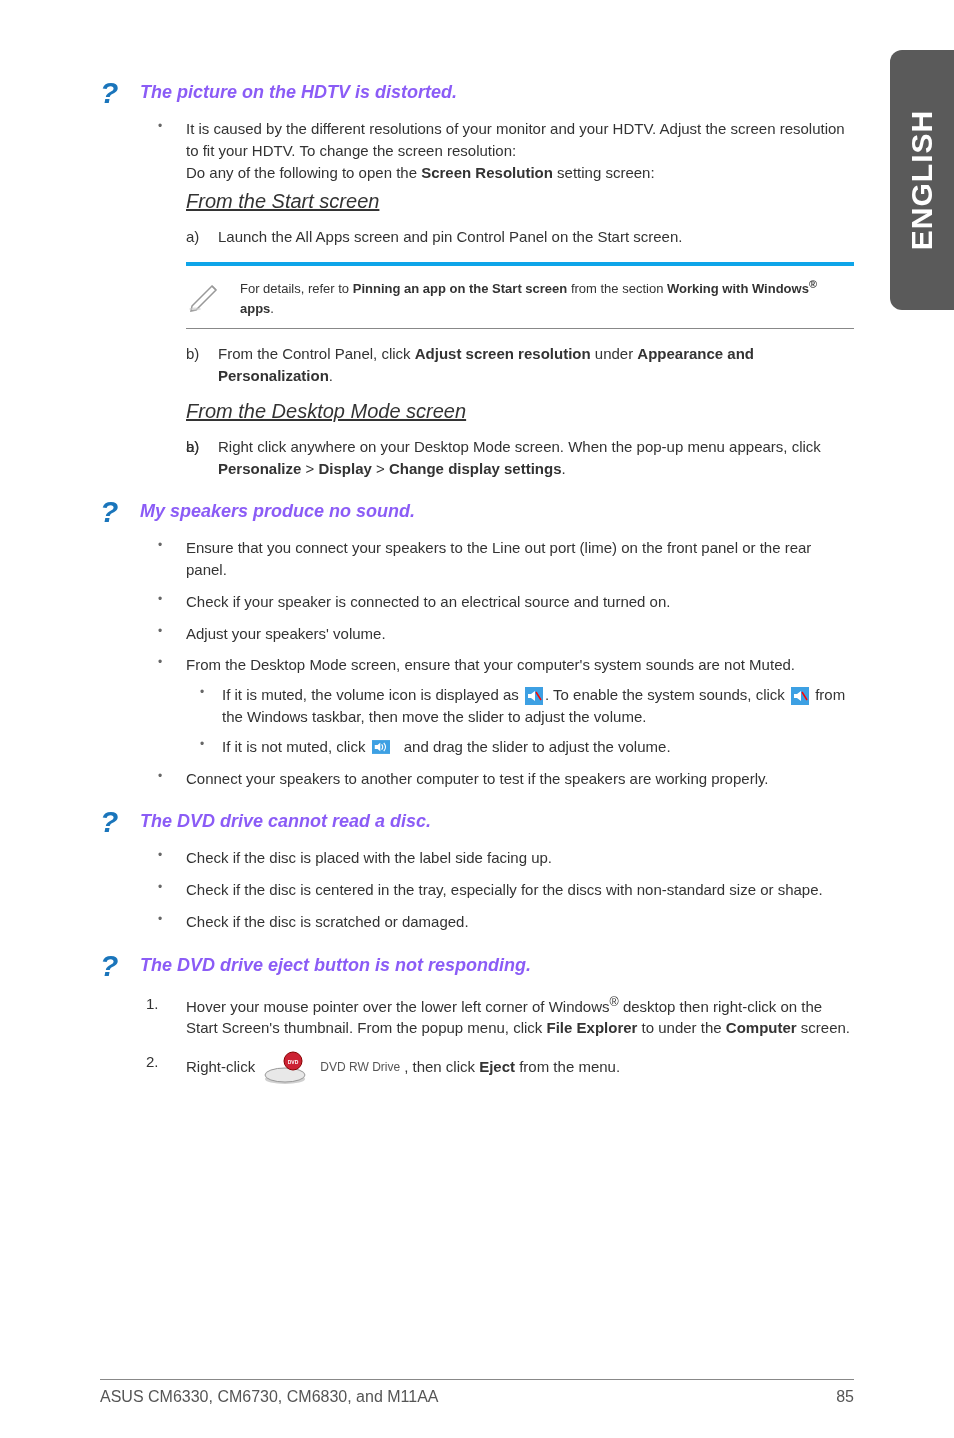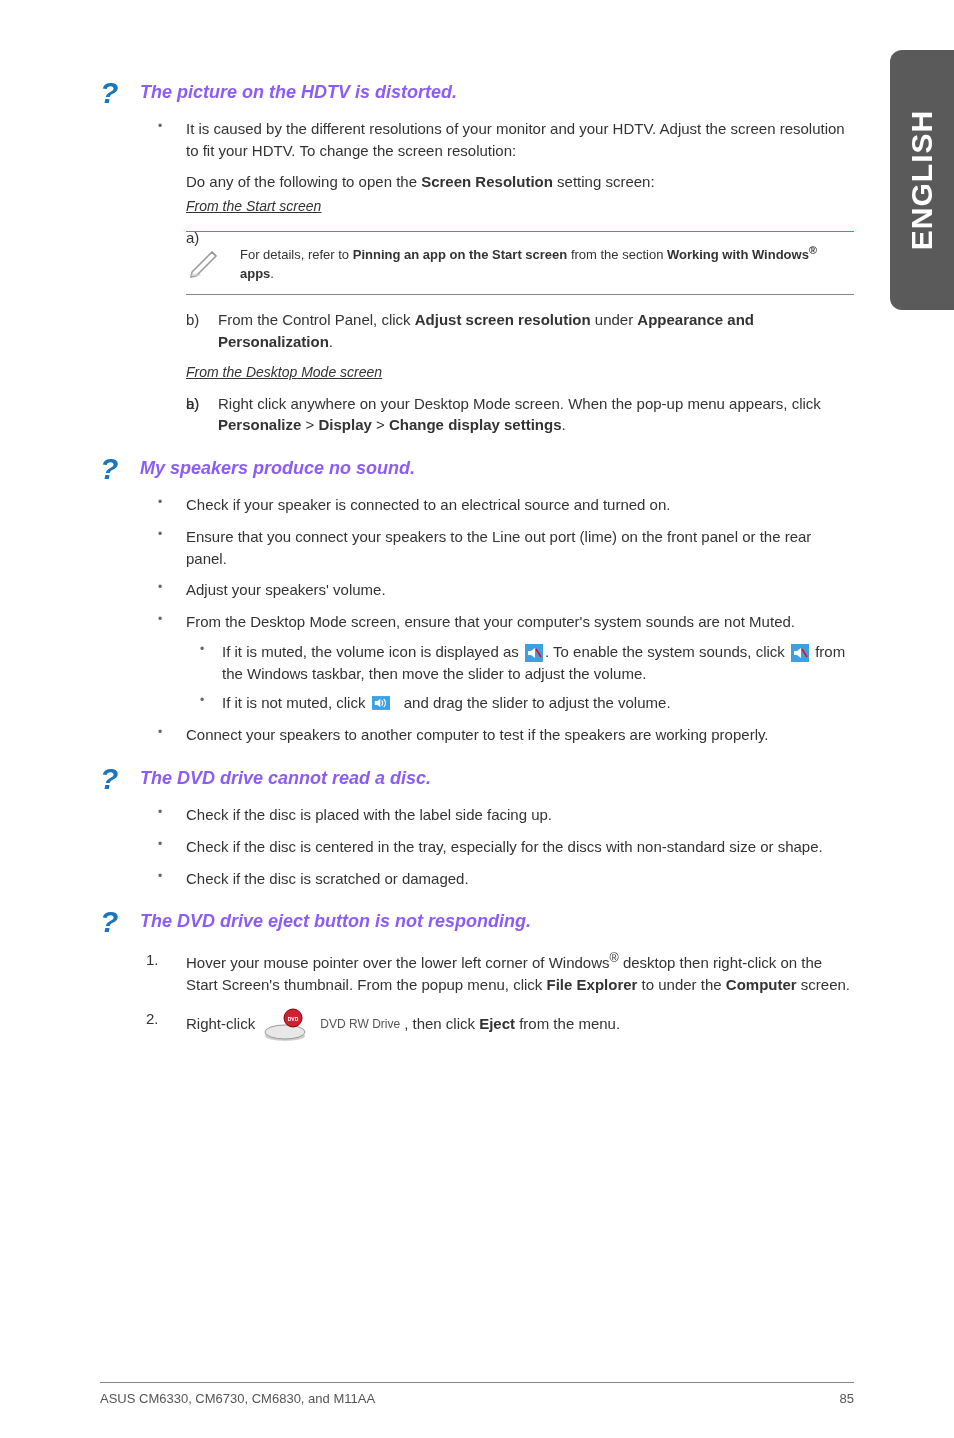--- a/index.html
+++ b/index.html
@@ -11,31 +11,31 @@
 .qmark{color:#1a75bb;font-size:30px;font-weight:bold;font-style:italic;width:40px;flex:0 0 40px;line-height:1}
 .qtitle{color:#8b5cf6;font-style:italic;font-weight:bold;font-size:18px;margin-top:4px}
 .body{margin-left:40px;font-size:15px;line-height:1.45}
 ul.b1{list-style:none;padding:0;margin:10px 0 0 0}
 ul.b1>li{position:relative;padding-left:46px;margin:10px 0}
 ul.b1>li:before{content:"•";position:absolute;left:18px;top:0;color:#666;font-size:12px}
 ul.b2{list-style:none;padding:0;margin:8px 0 0 0}
 ul.b2>li{position:relative;padding-left:36px;margin:8px 0}
 ul.b2>li:before{content:"•";position:absolute;left:14px;top:0;color:#666;font-size:12px}
 .sub{padding-left:46px}
-.under-it{font-style:italic;text-decoration:underline;font-size:14px;margin:4px 0 6px 0}
+.under-it{font-style:italic;text-decoration:underline;font-size:20px;margin:4px 0 6px 0}
 ol.letters{list-style:none;padding:0;margin:6px 0 0 0}
 ol.letters>li{position:relative;padding-left:32px;margin:10px 0}
 ol.letters>li>.lt{position:absolute;left:0;top:0}
 ol.nums{list-style:none;padding:0;margin:8px 0 0 0}
 ol.nums>li{position:relative;padding-left:46px;margin:12px 0}
 ol.nums>li>.nm{position:absolute;left:6px;top:0}
-.notebox{display:flex;align-items:flex-start;margin:14px 0 14px 46px;border-top:1px solid #0ea5e9;border-bottom:1px solid #888;padding:10px 0}
+.notebox{display:flex;align-items:flex-start;margin:14px 0 14px 46px;border-top:4px solid #0ea5e9;border-bottom:1px solid #888;padding:10px 0}
 .pencil{width:36px;height:36px;flex:0 0 36px;margin-right:18px}
 .note-text{font-size:13px;line-height:1.5}
-.footer{position:absolute;left:100px;right:100px;bottom:32px;border-top:1px solid #888;padding-top:8px;font-size:13px;color:#555;display:flex;justify-content:space-between}
+.footer{position:absolute;left:100px;right:100px;bottom:32px;border-top:1px solid #888;padding-top:8px;font-size:16px;color:#555;display:flex;justify-content:space-between}
 .icon-speaker{display:inline-block;width:18px;height:18px;vertical-align:middle;margin:0 2px}
 .icon-speaker svg{width:18px;height:18px}
 .dvd-inline{display:inline-flex;align-items:center;vertical-align:middle;margin:0 4px}
 .dvd-inline svg{width:44px;height:34px}
 .dvd-label{font-size:12px;color:#555;margin-left:13px}
 b{font-weight:bold}
 </style>
 </head>
 <body>
 
@@ -46,25 +46,25 @@
 <div class="page">
 
   <div class="qrow">
     <div class="qmark">?</div>
     <div class="qtitle">The picture on the HDTV is distorted.</div>
   </div>
   <div class="body">
     <ul class="b1">
       <li>
         <span>It is caused by the different resolutions of your monitor and your HDTV. Adjust the screen resolution to fit your HDTV. To change the screen resolution:</span>
-        <div class="sub" style="margin-top:9px;padding-left:0">
+        <div class="sub" style="margin-top:0;padding-left:0">
           <span>Do any of the following to open the </span><b>Screen Resolution</b><span> setting screen:</span>
           <div class="under-it">From the Start screen</div>
           <ol class="letters">
-            <li><span class="lt">a)</span></li>
+            <li><span class="lt">a)</span><span>Launch the All Apps screen and pin Control Panel on the Start screen.</span></li>
           </ol>
         </div>
       </li>
     </ul>
 
     <div class="notebox">
       <svg class="pencil" viewBox="0 0 36 36">
           <path d="M6 30 L26 10 L30 14 L10 34 L5 35 Z" fill="none" stroke="#999" stroke-width="1.5"></path>
           <path d="M26 10 L30 14" stroke="#999" stroke-width="1.5"></path>
           <ellipse cx="9" cy="33" rx="6" ry="1.5" fill="#ccc" opacity="0.6"></ellipse>
@@ -85,22 +85,22 @@
       </ol>
     </div>
   </div>
 
   <div class="qrow">
     <div class="qmark">?</div>
     <div class="qtitle">My speakers produce no sound.</div>
   </div>
   <div class="body">
     <ul class="b1">
+      <li>Ensure that you connect your speakers to the Line out port (lime) on the front panel or the rear panel.</li>
       <li>Check if your speaker is connected to an electrical source and turned on.</li>
-      <li>Ensure that you connect your speakers to the Line out port (lime) on the front panel or the rear panel.</li>
       <li>Adjust your speakers' volume.</li>
       <li>
         <span>From the Desktop Mode screen, ensure that your computer's system sounds are not Muted.</span>
         <ul class="b2">
           <li>
             <span>If it is muted, the volume icon is displayed as </span><span class="icon-speaker"><svg viewBox="0 0 18 18">
                   <rect x="0" y="0" width="18" height="18" fill="#3da0e3"></rect>
                   <path d="M3 7 L6 7 L10 4 L10 14 L6 11 L3 11 Z" fill="#fff"></path>
                   <line x1="11" y1="5" x2="16" y2="13" stroke="red" stroke-width="1.5"></line>
                 </svg></span><span>. To enable the system sounds, click </span><span class="icon-speaker"><svg viewBox="0 0 18 18">

